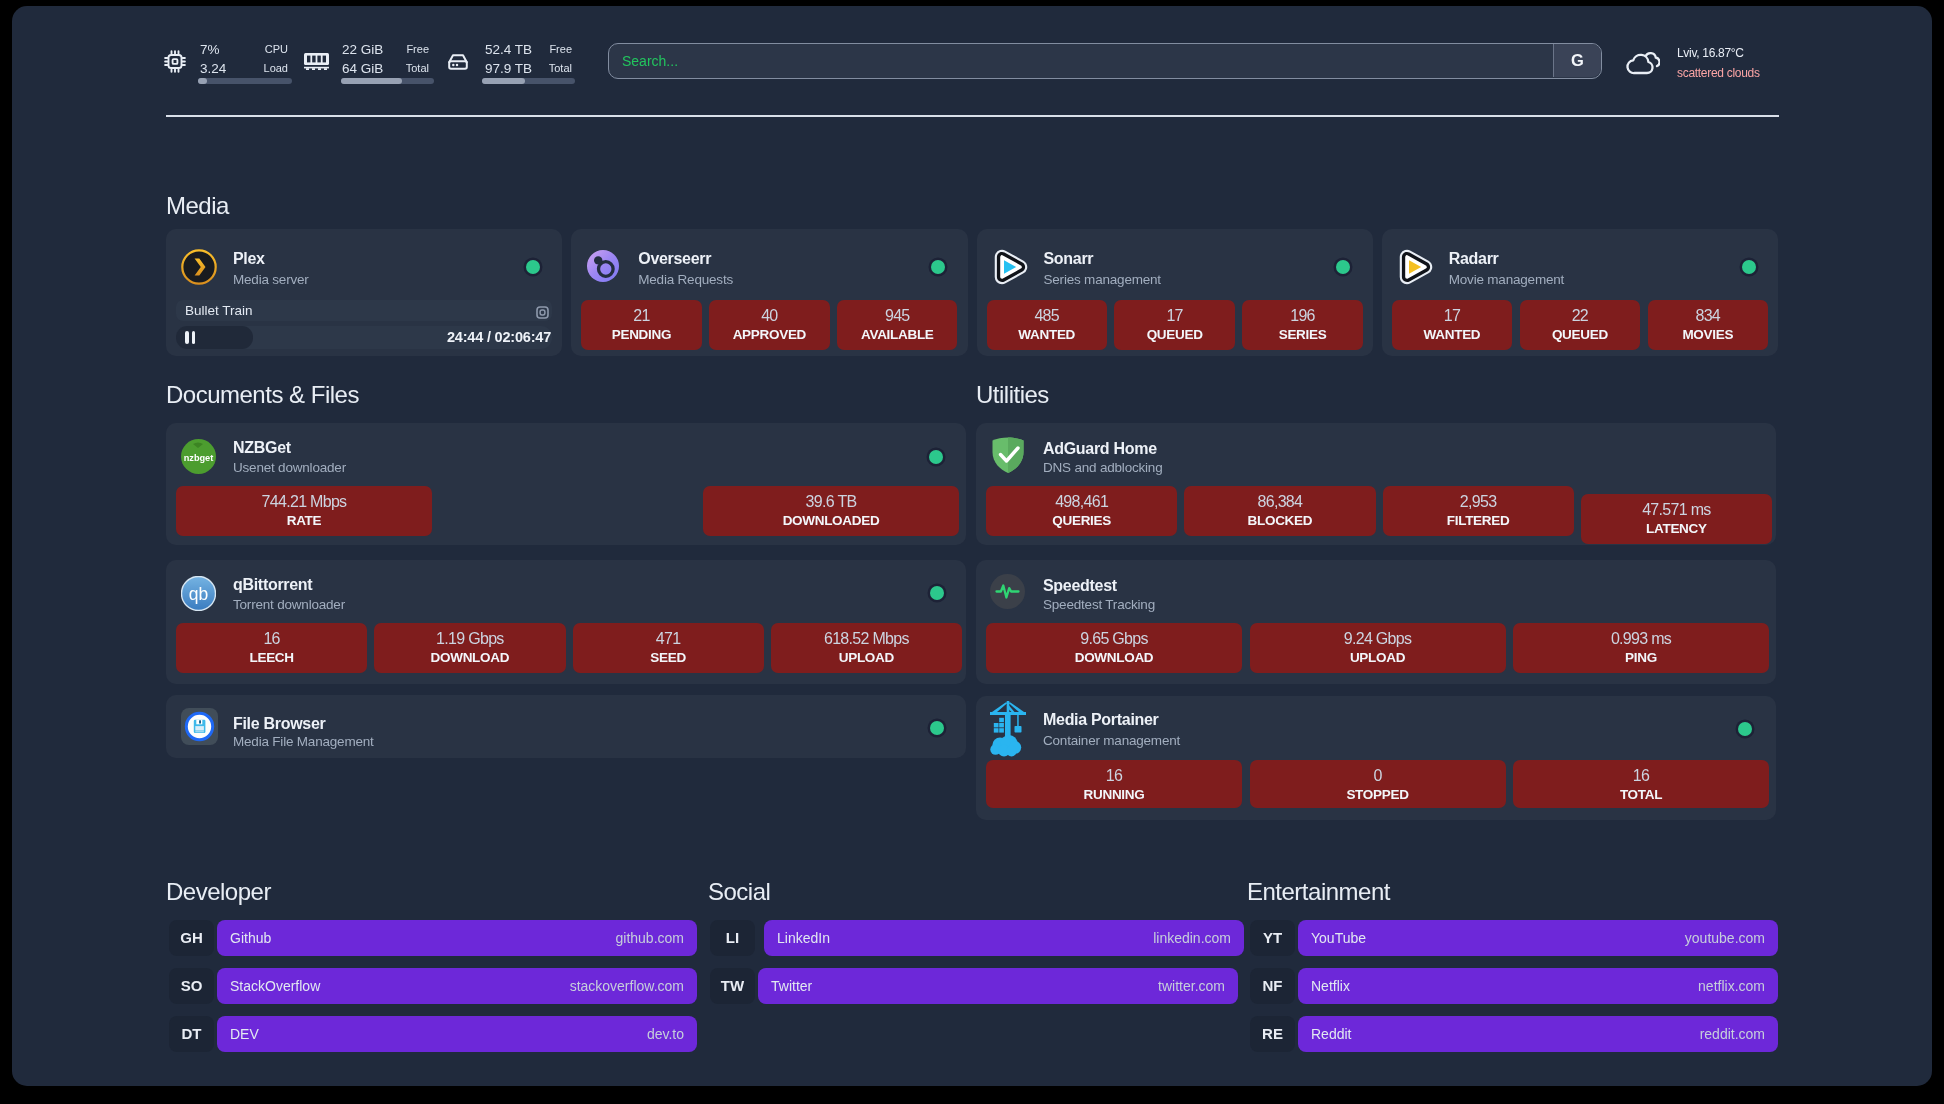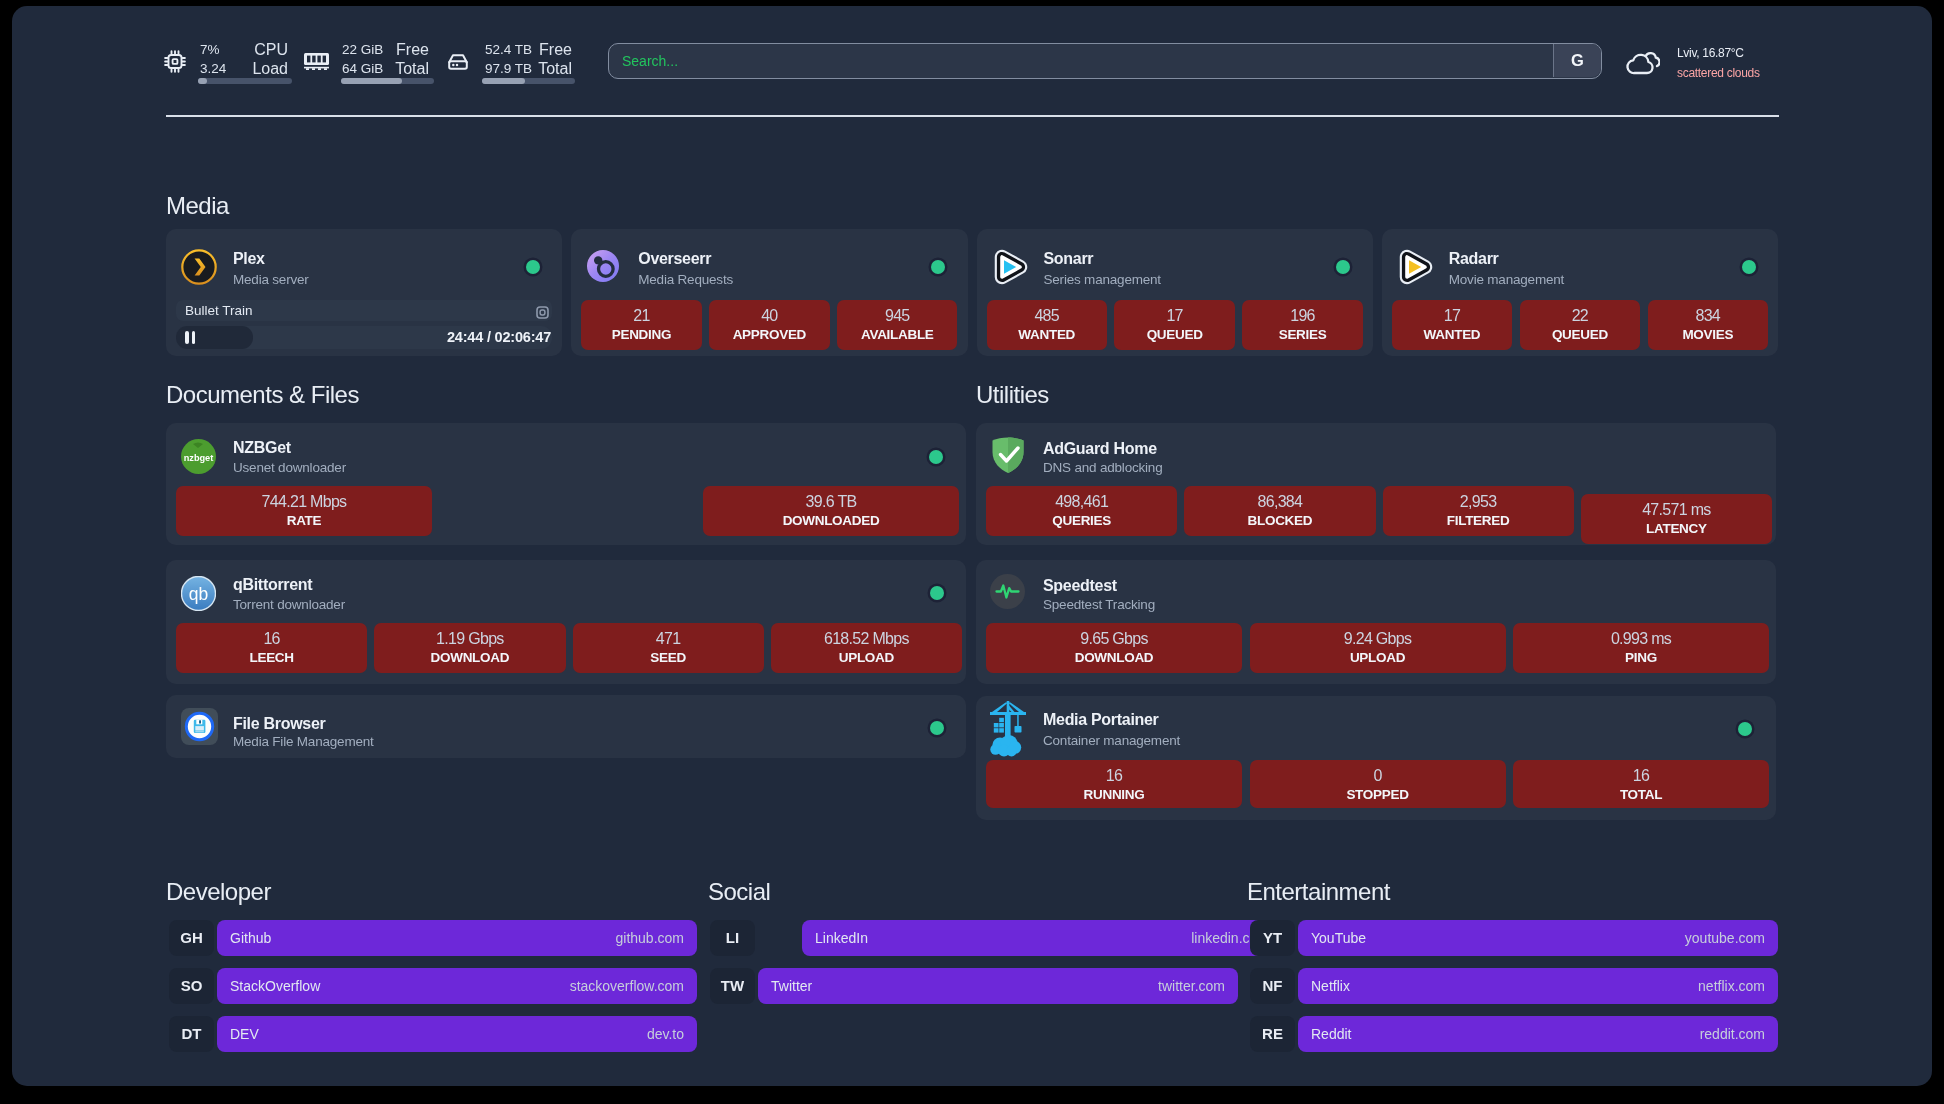--- a/index.html
+++ b/index.html
@@ -6,21 +6,21 @@
 .abs{position:absolute}
 .card{position:absolute;background:#293344;border-radius:10px}
 .title{position:absolute;font-size:16px;font-weight:700;letter-spacing:-.3px;color:#edf1f7;white-space:nowrap}
 .sub{position:absolute;font-size:13.5px;font-weight:400;letter-spacing:-.2px;color:#a2aebf;white-space:nowrap}
 .dot{position:absolute;width:14px;height:14px;border-radius:50%;background:#2cc88c;box-shadow:0 0 0 2.5px #1d2236}
 .blk{position:absolute;background:#7f1d1d;border-radius:7px;text-align:center}
 .blk .v{display:block;margin-top:6px;line-height:20px;font-size:16px;letter-spacing:-.7px;color:#ccd4e0;white-space:nowrap}
 .blk .l{display:block;line-height:17px;font-size:13.5px;font-weight:700;letter-spacing:-.3px;color:#f3f6fa;white-space:nowrap}
 .hd{position:absolute;font-size:24px;font-weight:500;letter-spacing:-.5px;color:#e8edf4;white-space:nowrap}
 .rv{position:absolute;font-size:13.5px;line-height:19px;color:#dde4ee;white-space:nowrap}
-.rl{position:absolute;font-size:16px;line-height:19px;color:#dde4ee;text-align:right;white-space:nowrap}
+.rl{position:absolute;font-size:11px;line-height:19px;color:#dde4ee;text-align:right;white-space:nowrap}
 .pbar{position:absolute;height:6px;border-radius:3px;background:#47536a}
 .pfill{position:absolute;height:6px;border-radius:3px;background:#97a1b3}
 .bmt{position:absolute;background:#1c2535;border-radius:8px;text-align:center;font-size:15px;font-weight:700;color:#e9edf4}
 .bmb{position:absolute;background:#6d28d9;border-radius:8px;font-size:14px;color:#e2e8f1}
 .bmb .n{position:absolute;left:13px;white-space:nowrap}
 .bmb .u{position:absolute;right:13px;white-space:nowrap;color:#c6cedb}
 </style></head><body>
 <div id="panel">
 <svg class="abs" style="left:152px;top:44px" width="22" height="23" viewBox="0 0 22 23">
 <g stroke="#e9eef5" stroke-width="1.9" fill="none" stroke-linecap="round">
@@ -324,21 +324,21 @@
 <div class="bmb" style="left:205px;top:962px;width:480px;height:36px;line-height:36px">
       <span class="n">StackOverflow</span>
       <span class="u">stackoverflow.com</span>
     </div>
 <div class="bmt" style="left:157px;top:1010px;width:45px;height:36px;line-height:36px">DT</div>
 <div class="bmb" style="left:205px;top:1010px;width:480px;height:36px;line-height:36px">
       <span class="n">DEV</span>
       <span class="u">dev.to</span>
     </div>
 <div class="bmt" style="left:698px;top:914px;width:45px;height:36px;line-height:36px">LI</div>
-<div class="bmb" style="left:790px;top:914px;width:480px;height:36px;line-height:36px">
+<div class="bmb" style="left:752px;top:914px;width:480px;height:36px;line-height:36px">
       <span class="n">LinkedIn</span>
       <span class="u">linkedin.com</span>
     </div>
 <div class="bmt" style="left:698px;top:962px;width:45px;height:36px;line-height:36px">TW</div>
 <div class="bmb" style="left:746px;top:962px;width:480px;height:36px;line-height:36px">
       <span class="n">Twitter</span>
       <span class="u">twitter.com</span>
     </div>
 <div class="bmt" style="left:1238px;top:914px;width:45px;height:36px;line-height:36px">YT</div>
 <div class="bmb" style="left:1286px;top:914px;width:480px;height:36px;line-height:36px">

